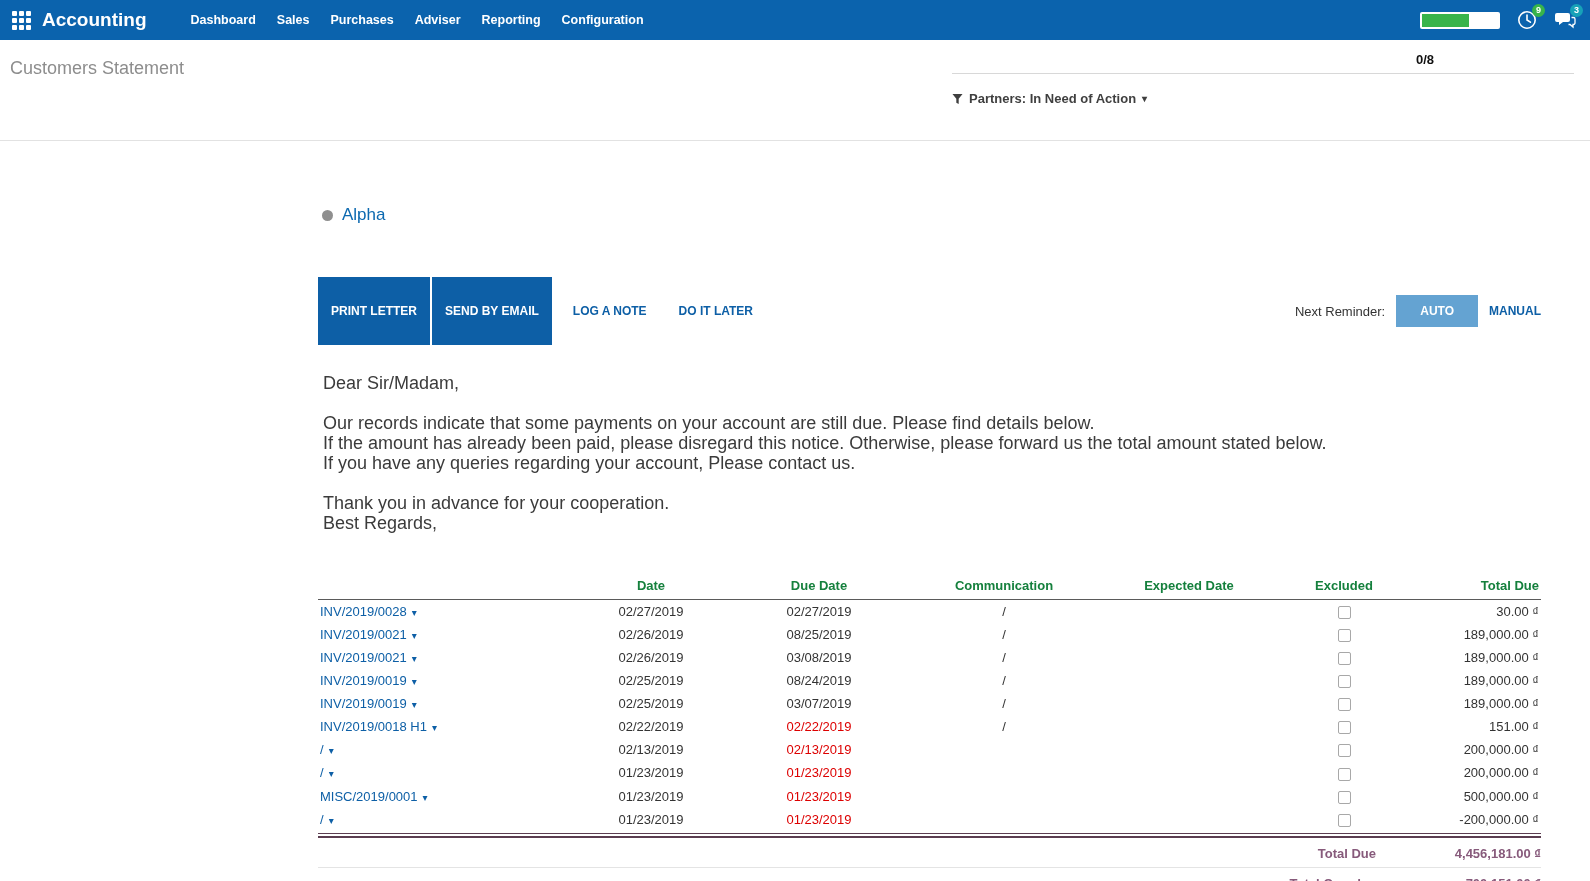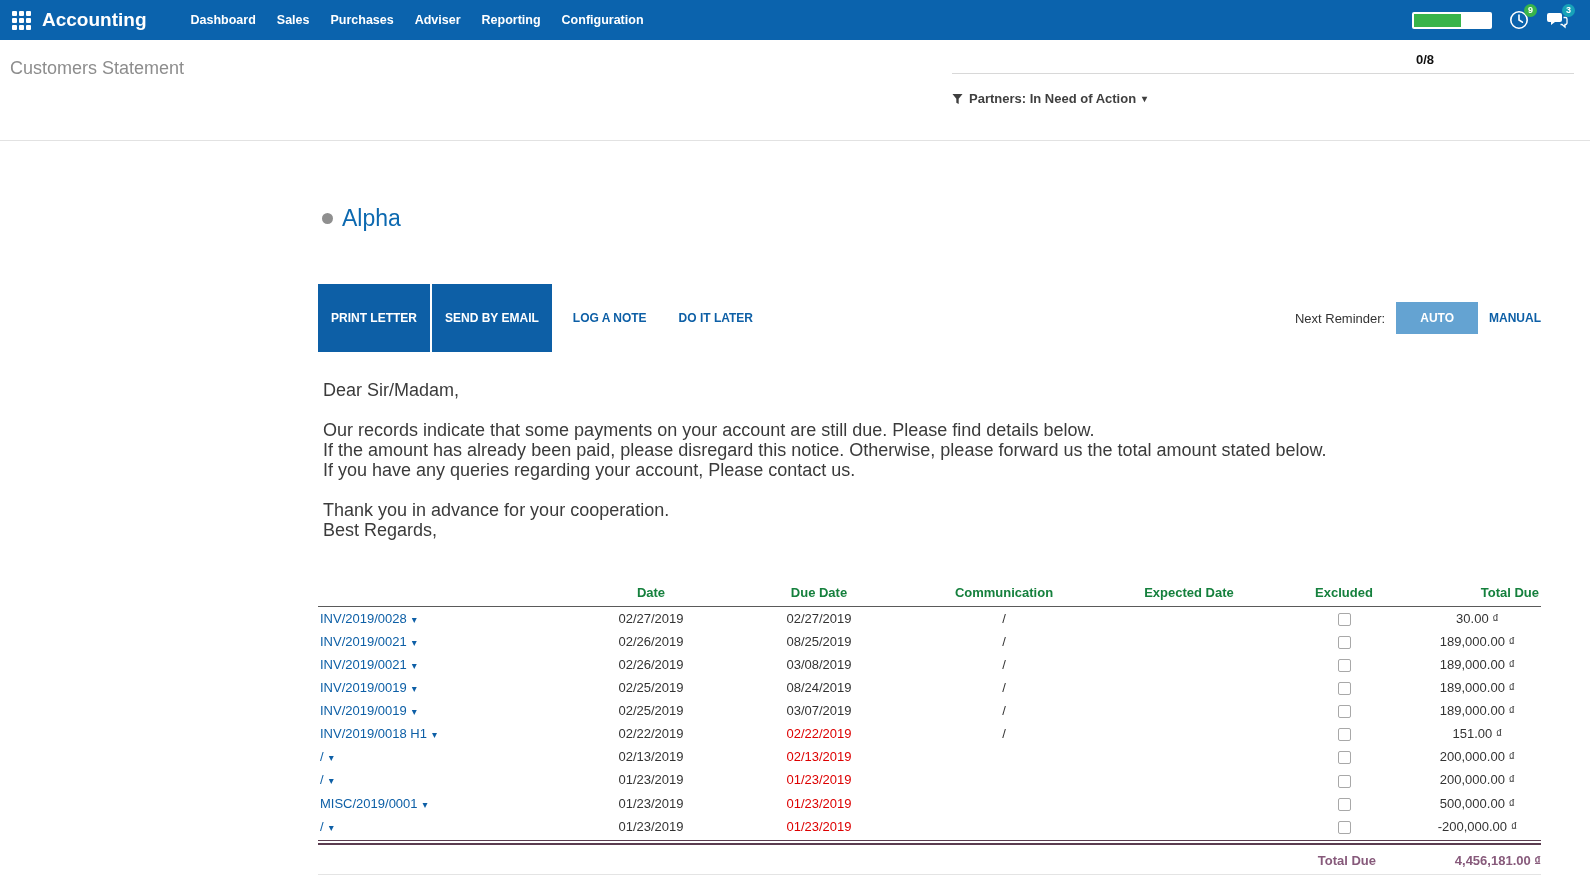--- a/index.html
+++ b/index.html
@@ -1,19 +1,19 @@
 <!DOCTYPE html>
 <html><head>
 <meta charset="utf-8">
 <style>
   * { box-sizing: border-box; margin: 0; padding: 0; }
   html,body { width:1590px; height:881px; background:#fff; font-family:"Liberation Sans", sans-serif; overflow:hidden; }
 
   
-  .topbar { height:40px; background:#0b63ad; display:flex; align-items:center; padding:0 22px 0 8px; color:#fff; }
+  .topbar { height:40px; background:#0b63ad; display:flex; align-items:center; padding:0 14px 0 8px; color:#fff; }
   .apps-icon { width:19px; height:19px; display:grid; grid-template-columns:repeat(3,5px); grid-template-rows:repeat(3,5px); gap:2px; margin:0 11px 0 4px; cursor:pointer; }
   .apps-icon i { background:#fff; border-radius:1px; }
   .app-name { font-size:19px; font-weight:bold; margin-right:44px; cursor:pointer; }
   .menus { display:flex; align-items:center; }
   .menu { font-size:12.5px; font-weight:bold; margin-right:21px; cursor:pointer; white-space:nowrap; }
   .systray { margin-left:auto; display:flex; align-items:center; gap:16px; }
   .timer-box { width:80px; height:17px; background:#fff; border-radius:2px; padding:2px; }
   .timer-fill { width:62%; height:100%; background:#38b44a; }
   .tray-icon { position:relative; width:22px; height:22px; cursor:pointer; }
   .badge { position:absolute; top:-5px; right:-7px; min-width:13px; height:13px; border-radius:7px; font-size:9px; line-height:13px; text-align:center; color:#fff; padding:0 2px; font-weight:bold; }
@@ -26,42 +26,42 @@
   .cp-right { width:622px; padding-top:8px; }
   .search-box { position:relative; height:26px; border-bottom:1px solid #d8d8d8; cursor:text; }
   .pager { position:absolute; right:140px; top:4px; font-size:13px; font-weight:bold; color:#111; cursor:pointer; }
   .filter-row { margin-top:17px; display:flex; align-items:center; gap:6px; font-size:13px; font-weight:bold; color:#3f3f3f; cursor:pointer; width:max-content; }
   .filter-caret { font-size:10px; color:#3f3f3f; }
 
   
   .sheet { margin-left:318px; width:1223px; padding-top:64px; }
   .partner-heading { display:flex; align-items:center; gap:9px; margin-left:4px; }
   .dot { width:11px; height:11px; border-radius:50%; background:#8f8f8f; }
-  .partner-name { color:#0c69b0; font-size:23px; cursor:pointer; }
+  .partner-name { color:#0c69b0; font-size:17px; cursor:pointer; }
 
   .actions { display:flex; align-items:center; margin-top:52px; }
   .btn-primary { background:#0d5fa6; color:#fff; font-size:12px; font-weight:bold; padding:27px 13px; margin-right:2px; cursor:pointer; border:none; }
   .btn-flat { background:none; border:none; color:#0d5fa6; font-size:12px; font-weight:bold; padding:9px 13px; margin-left:6px; cursor:pointer; }
   .reminder { margin-left:auto; display:flex; align-items:center; gap:11px; font-size:13px; color:#333; }
   .btn-auto { background:#64a3d2; color:#fff; font-size:12px; font-weight:bold; padding:9px 24px; border:none; cursor:pointer; }
   .btn-manual { background:none; border:none; color:#0d5fa6; font-size:12px; font-weight:bold; cursor:pointer; }
 
   .letter { margin-top:28px; margin-left:5px; font-size:18px; color:#3b3b3b; line-height:20px; }
   .letter .gap { height:20px; }
 
   
   .stmt-table { width:100%; border-collapse:collapse; font-size:13px; color:#333; margin-top:40px; }
   .stmt-table col.c1{width:250px}.stmt-table col.c2{width:166px}.stmt-table col.c3{width:170px}
   .stmt-table col.c4{width:200px}.stmt-table col.c5{width:170px}.stmt-table col.c6{width:140px}.stmt-table col.c7{width:127px}
   .stmt-table thead th { font-weight:bold; color:#15803d; padding:5px 2px 6px; border-bottom:1px solid #5a5a5a; text-align:center;margin-top:14px; }
   .stmt-table thead th.h-name { text-align:left; }
   .stmt-table thead th.h-total { text-align:right; }
   .stmt-table td { padding:4px 2px; text-align:center; height:22px; }
   .stmt-table td.c-name { text-align:left; }
-  .stmt-table td.c-total { text-align:center; }
+  .stmt-table td.c-total { text-align:right; }
   .stmt-table td.c-name a { color:#0d5fa6; text-decoration:none; cursor:pointer; }
   .caret { color:#0d5fa6; font-size:10px; margin-left:5px; cursor:pointer; }
   .overdue { color:#dd0000; }
   .checkbox { display:inline-block; width:13px; height:13px; border:1px solid #a8a8a8; border-radius:2px; background:#fff; cursor:pointer; vertical-align:middle; }
 
   .totals-sep { height:5px; border-top:1px solid #5b3d50; border-bottom:2px solid #5b3d50; margin-top:2px; }
   .total-row { display:flex; justify-content:flex-end; align-items:center; padding:8px 0 6px; font-size:13px; font-weight:bold; color:#875a7b; }
   .total-row.first { border-bottom:1px solid #e4e4e4; }
   .t-value { width:165px; text-align:right; }
 </style>

